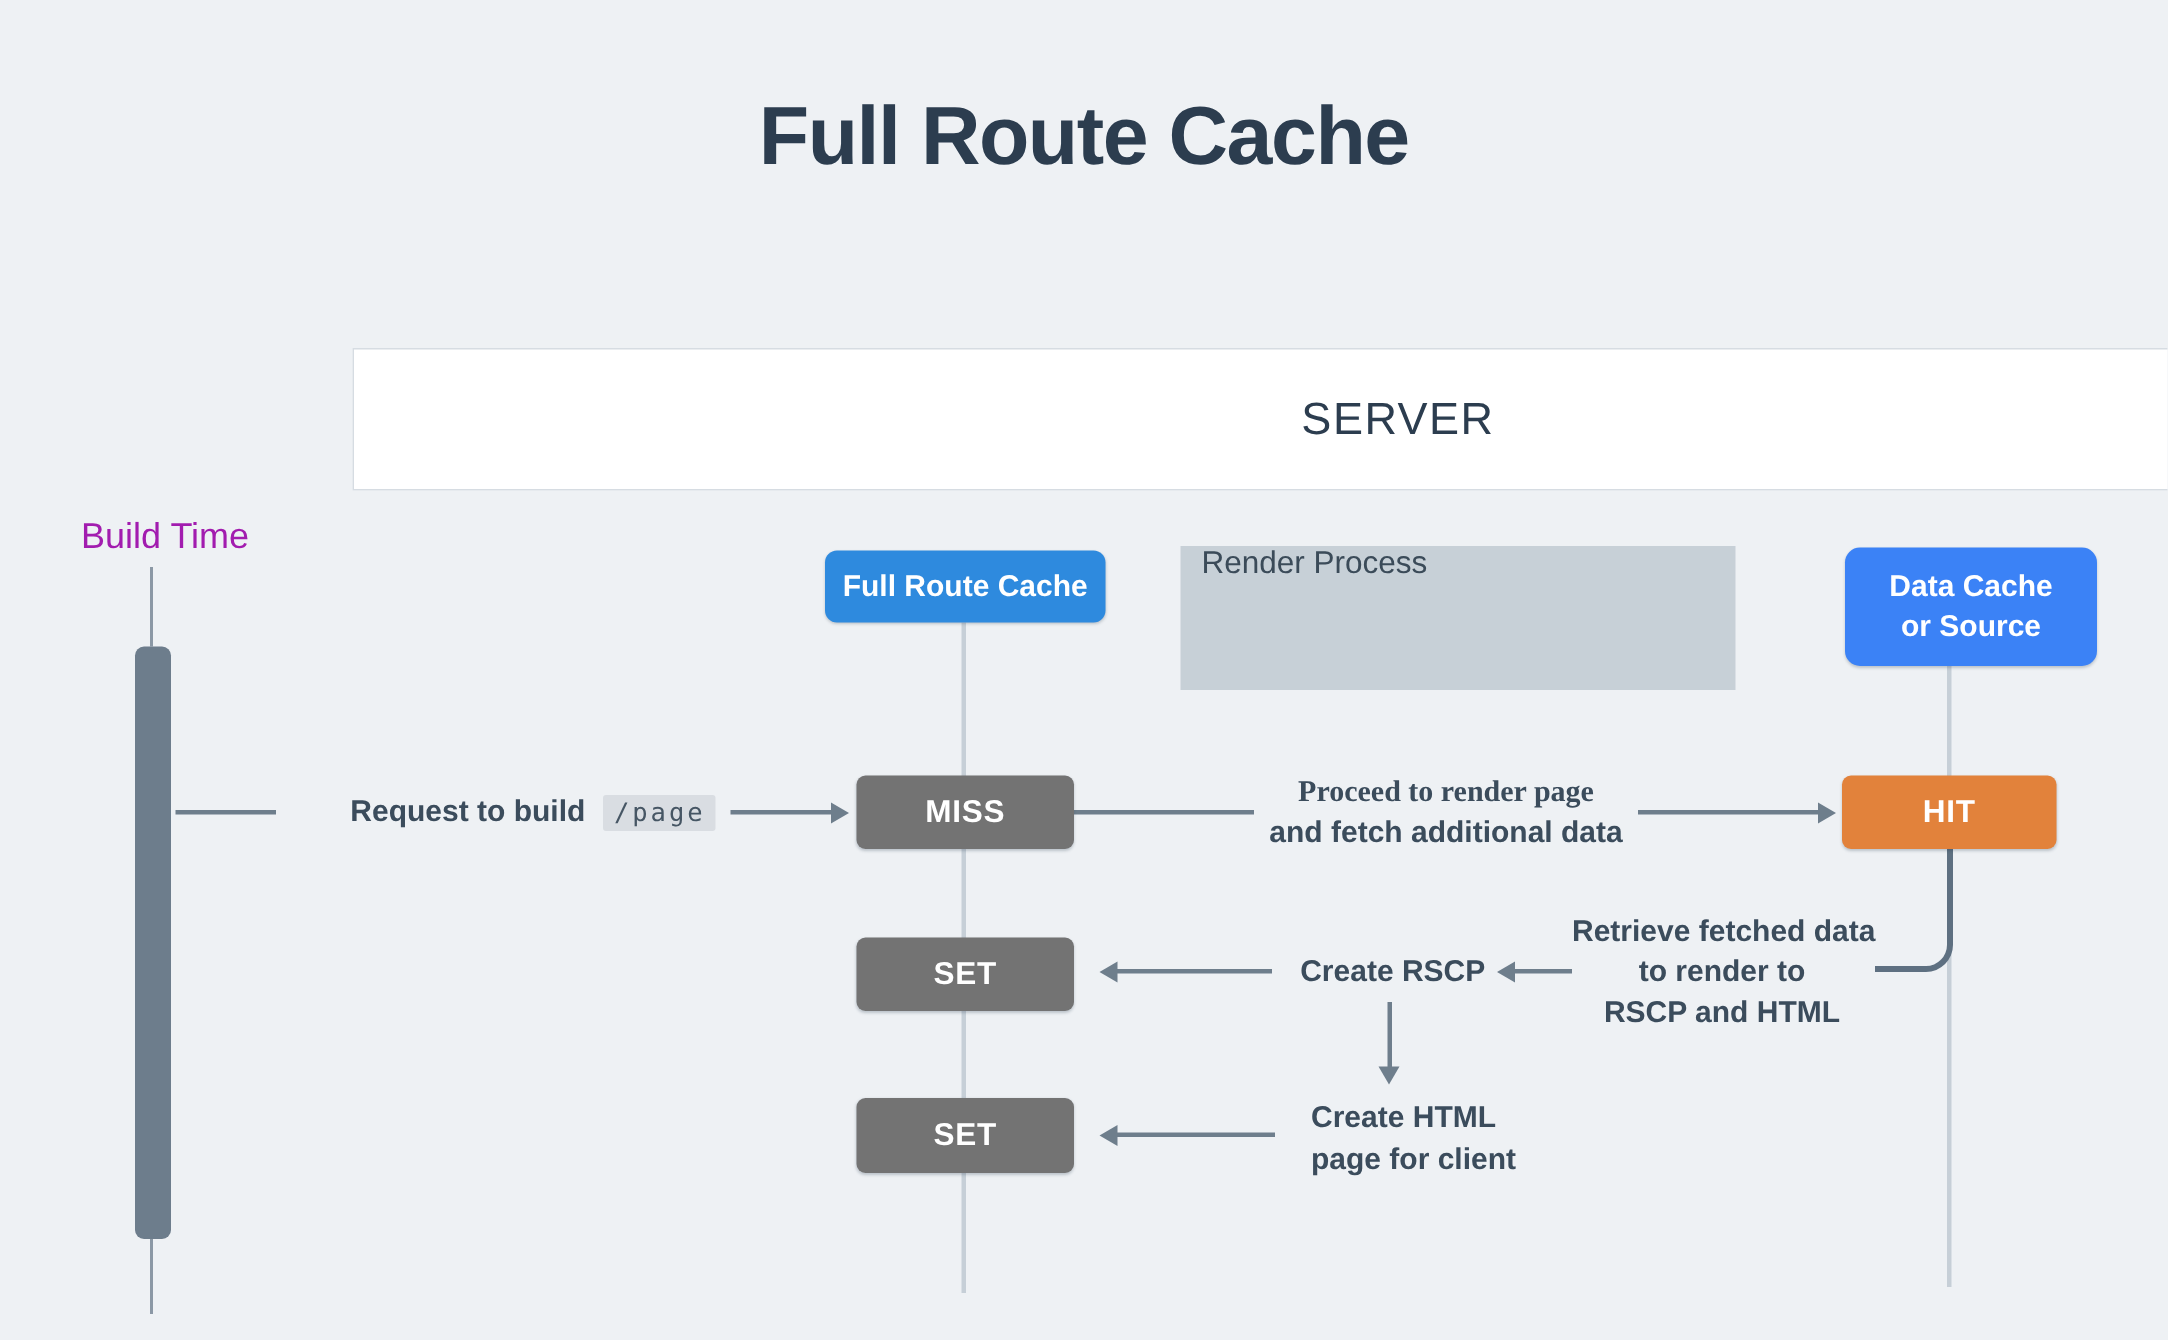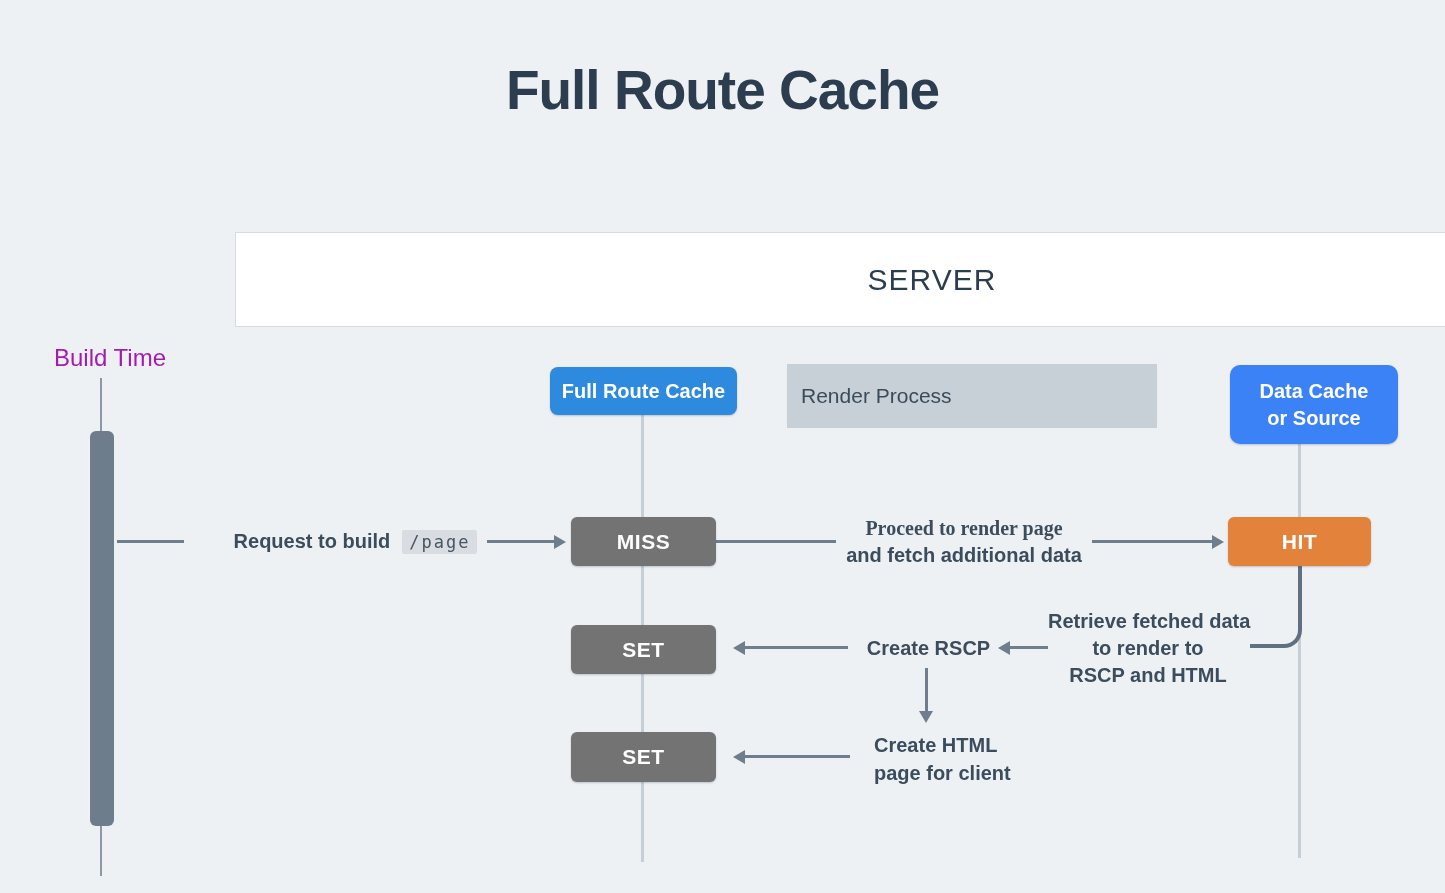--- a/index.html
+++ b/index.html
@@ -43,23 +43,23 @@
   
   .lane{position:absolute;box-sizing:border-box;z-index:4;}
   .lane-frc{
     left:550px;top:367px;width:187px;height:48px;
     background:#2e8ade;border-radius:8px;
     display:flex;align-items:center;justify-content:center;
     color:#fff;font-size:20px;font-weight:700;
     box-shadow:0 1px 2px rgba(40,60,80,.25);
   }
   .lane-render{
-    left:787px;top:364px;width:370px;height:64px;
+    left:787px;top:364px;width:370px;height:96px;
     background:#c7d0d7;
-    display:flex;align-items:center;
+    display:flex;align-items:flex-start;
     padding-left:14px;
     color:#3b4b59;font-size:21px;font-weight:400;
   }
   .lane-dc{
     left:1207px;top:365px;width:168px;height:79px;
     background:#3b82f6;border-radius:10px;
     display:flex;align-items:center;justify-content:center;text-align:center;
     color:#fff;font-size:20px;font-weight:700;line-height:1.35;
     padding:0 18px;box-shadow:0 1px 2px rgba(40,60,80,.25);margin-left:23px;
   }

